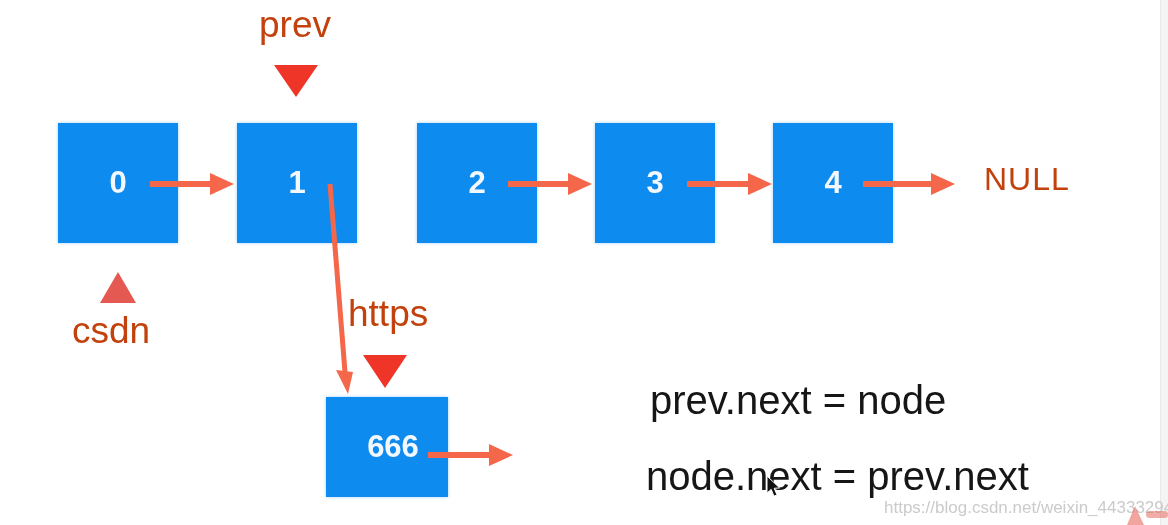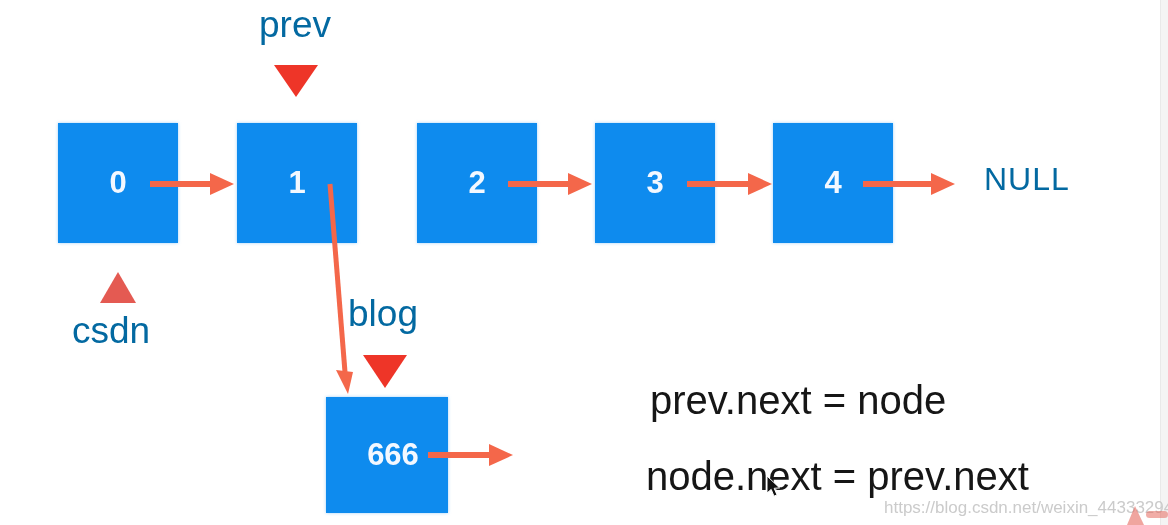--- a/index.html
+++ b/index.html
@@ -24,26 +24,26 @@
     display: flex; align-items: center; justify-content: center;
     color: #f3f8ff;
     font-size: 31px; font-weight: bold;
     font-family: "Liberation Sans", sans-serif;
   }
   #box-0 { left: 58px;  top: 123px; }
   #box-1 { left: 237px; top: 123px; }
   #box-2 { left: 417px; top: 123px; }
   #box-3 { left: 595px; top: 123px; }
   #box-4 { left: 773px; top: 123px; }
-  #box-666 { left: 326px; top: 397px; width: 122px; height: 116px; padding-left: 12px; }
+  #box-666 { left: 326px; top: 397px; width: 122px; height: 100px; padding-left: 12px; }
 
   
   .lbl {
     position: absolute;
-    color: #0369a1;
+    color: #c2410c;
     font-size: 37px;
     font-family: "Liberation Sans", sans-serif;
     white-space: nowrap;
   }
   #lbl-prev { left: 259px; top: 4px; }
   #lbl-head { left: 72px;  top: 310px; }
   #lbl-node { left: 348px; top: 293px; }
   #lbl-null { left: 984px; top: 161px; font-size: 32px; letter-spacing: 1px; }
 
   
@@ -124,21 +124,21 @@
 </style>
 </head>
 <body>
 
 <div id="stage">
 
   <div id="edge-strip"></div>
 
   <div class="lbl" id="lbl-prev">prev</div>
   <div class="lbl" id="lbl-head">csdn</div>
-  <div class="lbl" id="lbl-node">blog</div>
+  <div class="lbl" id="lbl-node">https</div>
   <div class="lbl" id="lbl-null">NULL</div>
 
   <div class="tri" id="tri-prev"></div>
   <div class="tri" id="tri-head"></div>
   <div class="tri" id="tri-node"></div>
 
   <div class="node-box" id="box-0">0</div>
   <div class="node-box" id="box-1">1</div>
   <div class="node-box" id="box-2">2</div>
   <div class="node-box" id="box-3">3</div>

